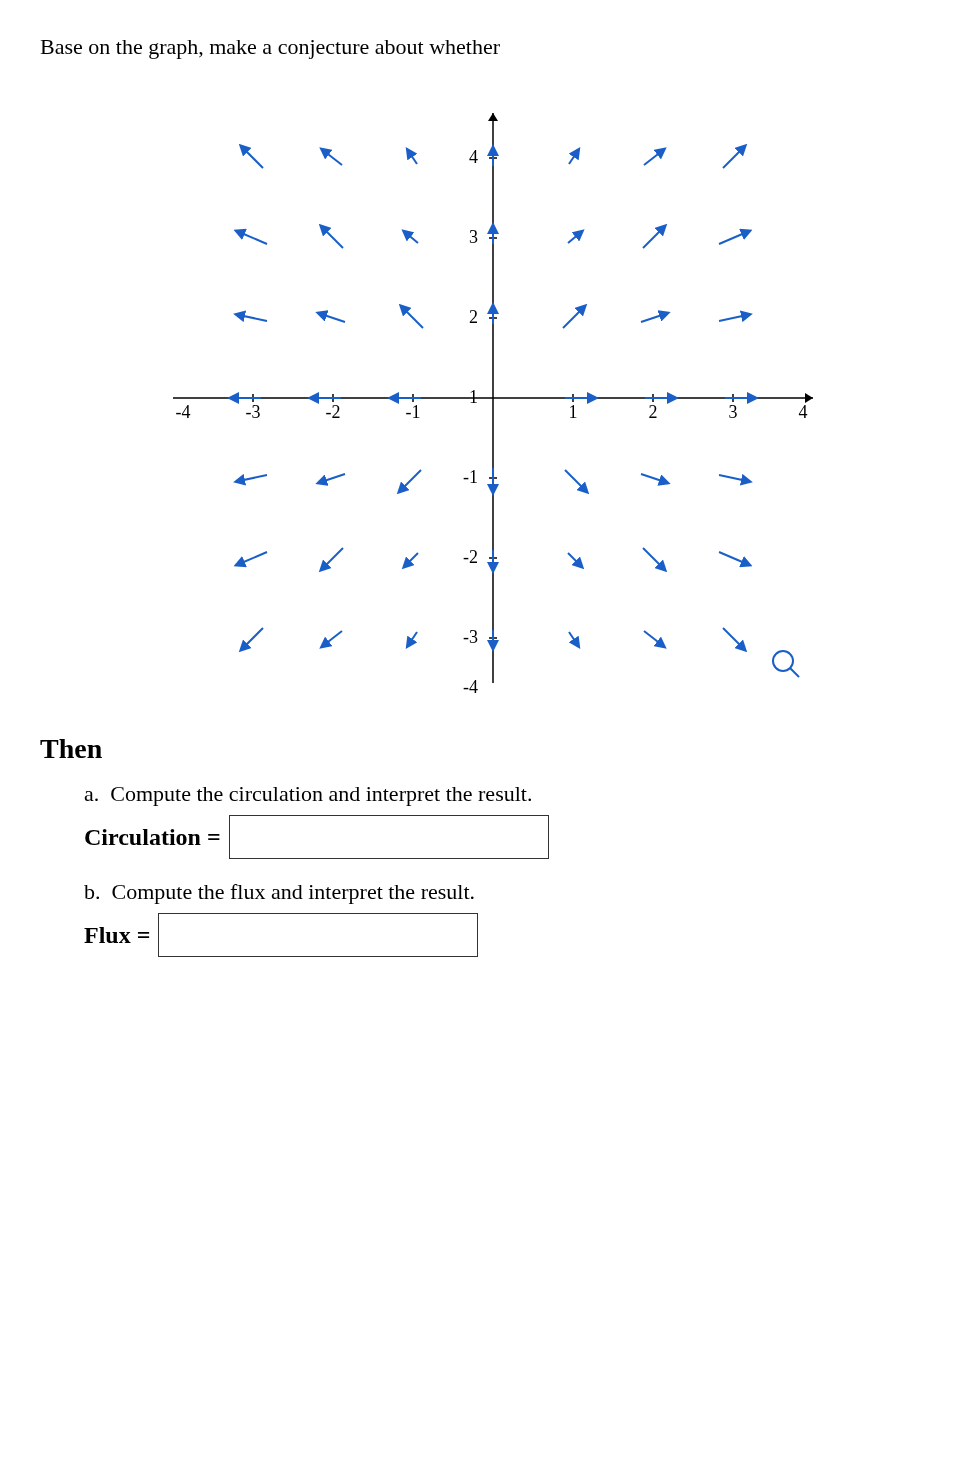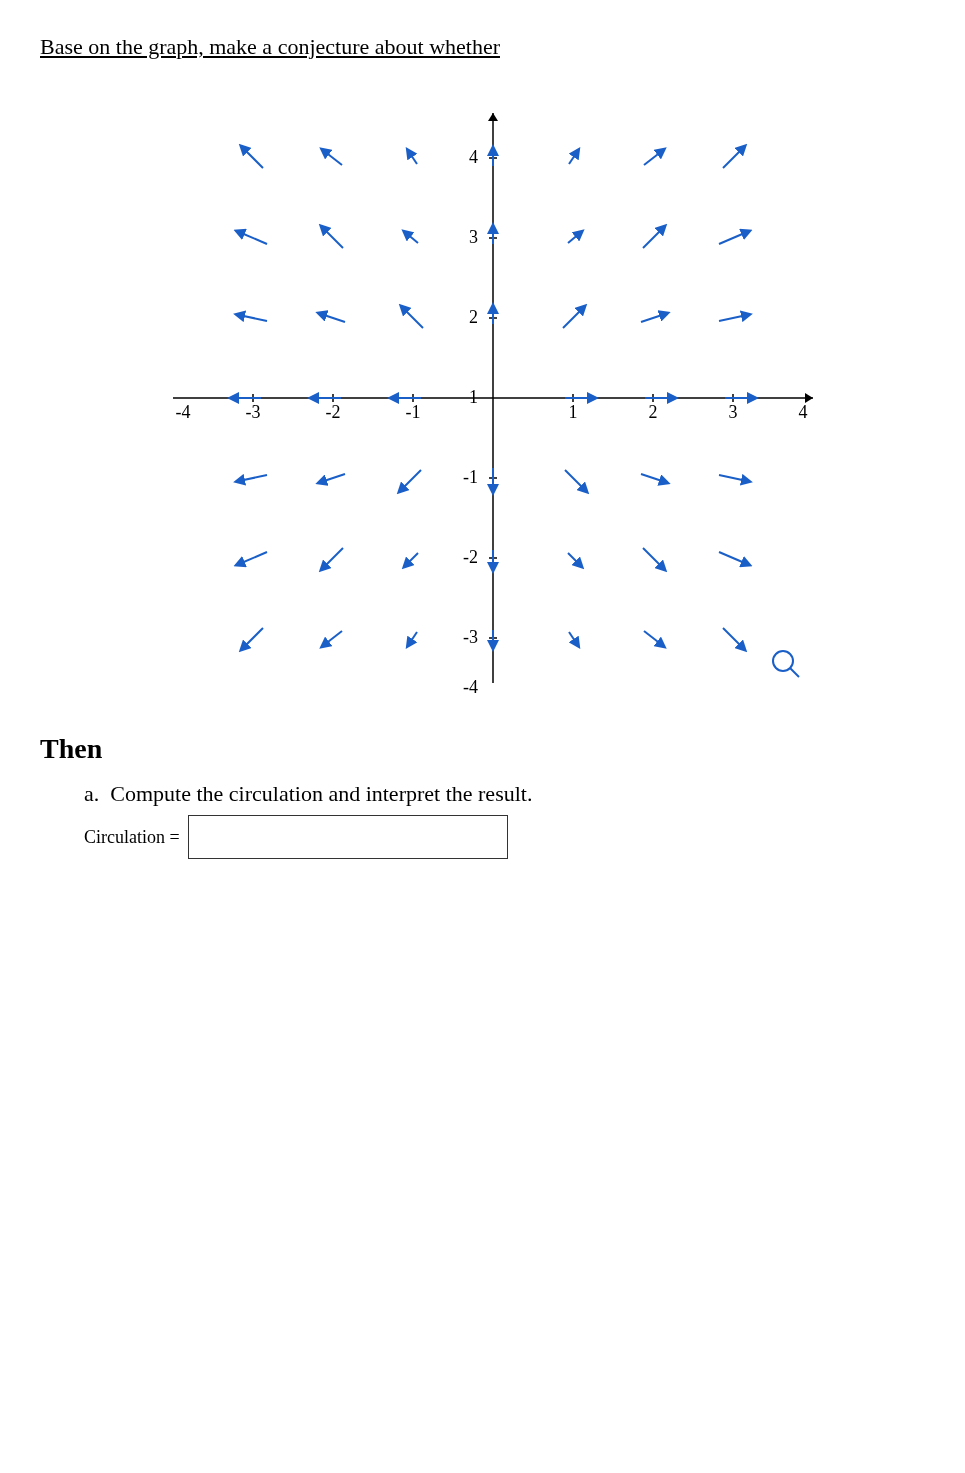--- a/index.html
+++ b/index.html
@@ -11,21 +11,20 @@
       font-size: 22px;
       color: #000;
       padding: 30px 40px;
     }
     .problem-text {
       margin-bottom: 20px;
       line-height: 1.5;
     }
     .problem-text p {
       margin-bottom: 4px;
-      text-decoration: underline;
     }
     
     .graph-container {
       display: flex;
       justify-content: center;
       margin: 10px 0 30px 0;
     }
     svg.vector-field {
       display: block;
     }
@@ -46,22 +45,23 @@
       font-size: 22px;
       margin-bottom: 8px;
     }
     .answer-row {
       display: flex;
       align-items: center;
       gap: 8px;
       margin-top: 6px;
     }
     .answer-label {
-      font-size: 18px;
+      font-size: 24px;
       white-space: nowrap;
+      font-weight: bold;
     }
     .answer-box {
       border: 1.5px solid #333;
       width: 320px;
       height: 44px;
       display: inline-block;
       background: #fff;
     }
   </style>
 </head>
@@ -227,13 +227,22 @@
   <div class="sub-part">
     <div class="sub-part-label">
       <span>a.</span>&nbsp;&nbsp;<span>Compute the circulation and interpret the result.</span>
     </div>
     <div class="answer-row">
       <span class="answer-label">Circulation =</span>
       <div class="answer-box"></div>
     </div>
   </div>
 
+  <div class="sub-part">
+    <div class="sub-part-label">
+      <span>b.</span>&nbsp;&nbsp;<span>Compute the flux and interpret the result.</span>
+    </div>
+    <div class="answer-row">
+      <span class="answer-label">Flux =</span>
+      <div class="answer-box"></div>
+    </div>
+  </div>
 </div>
 
 </body></html>

